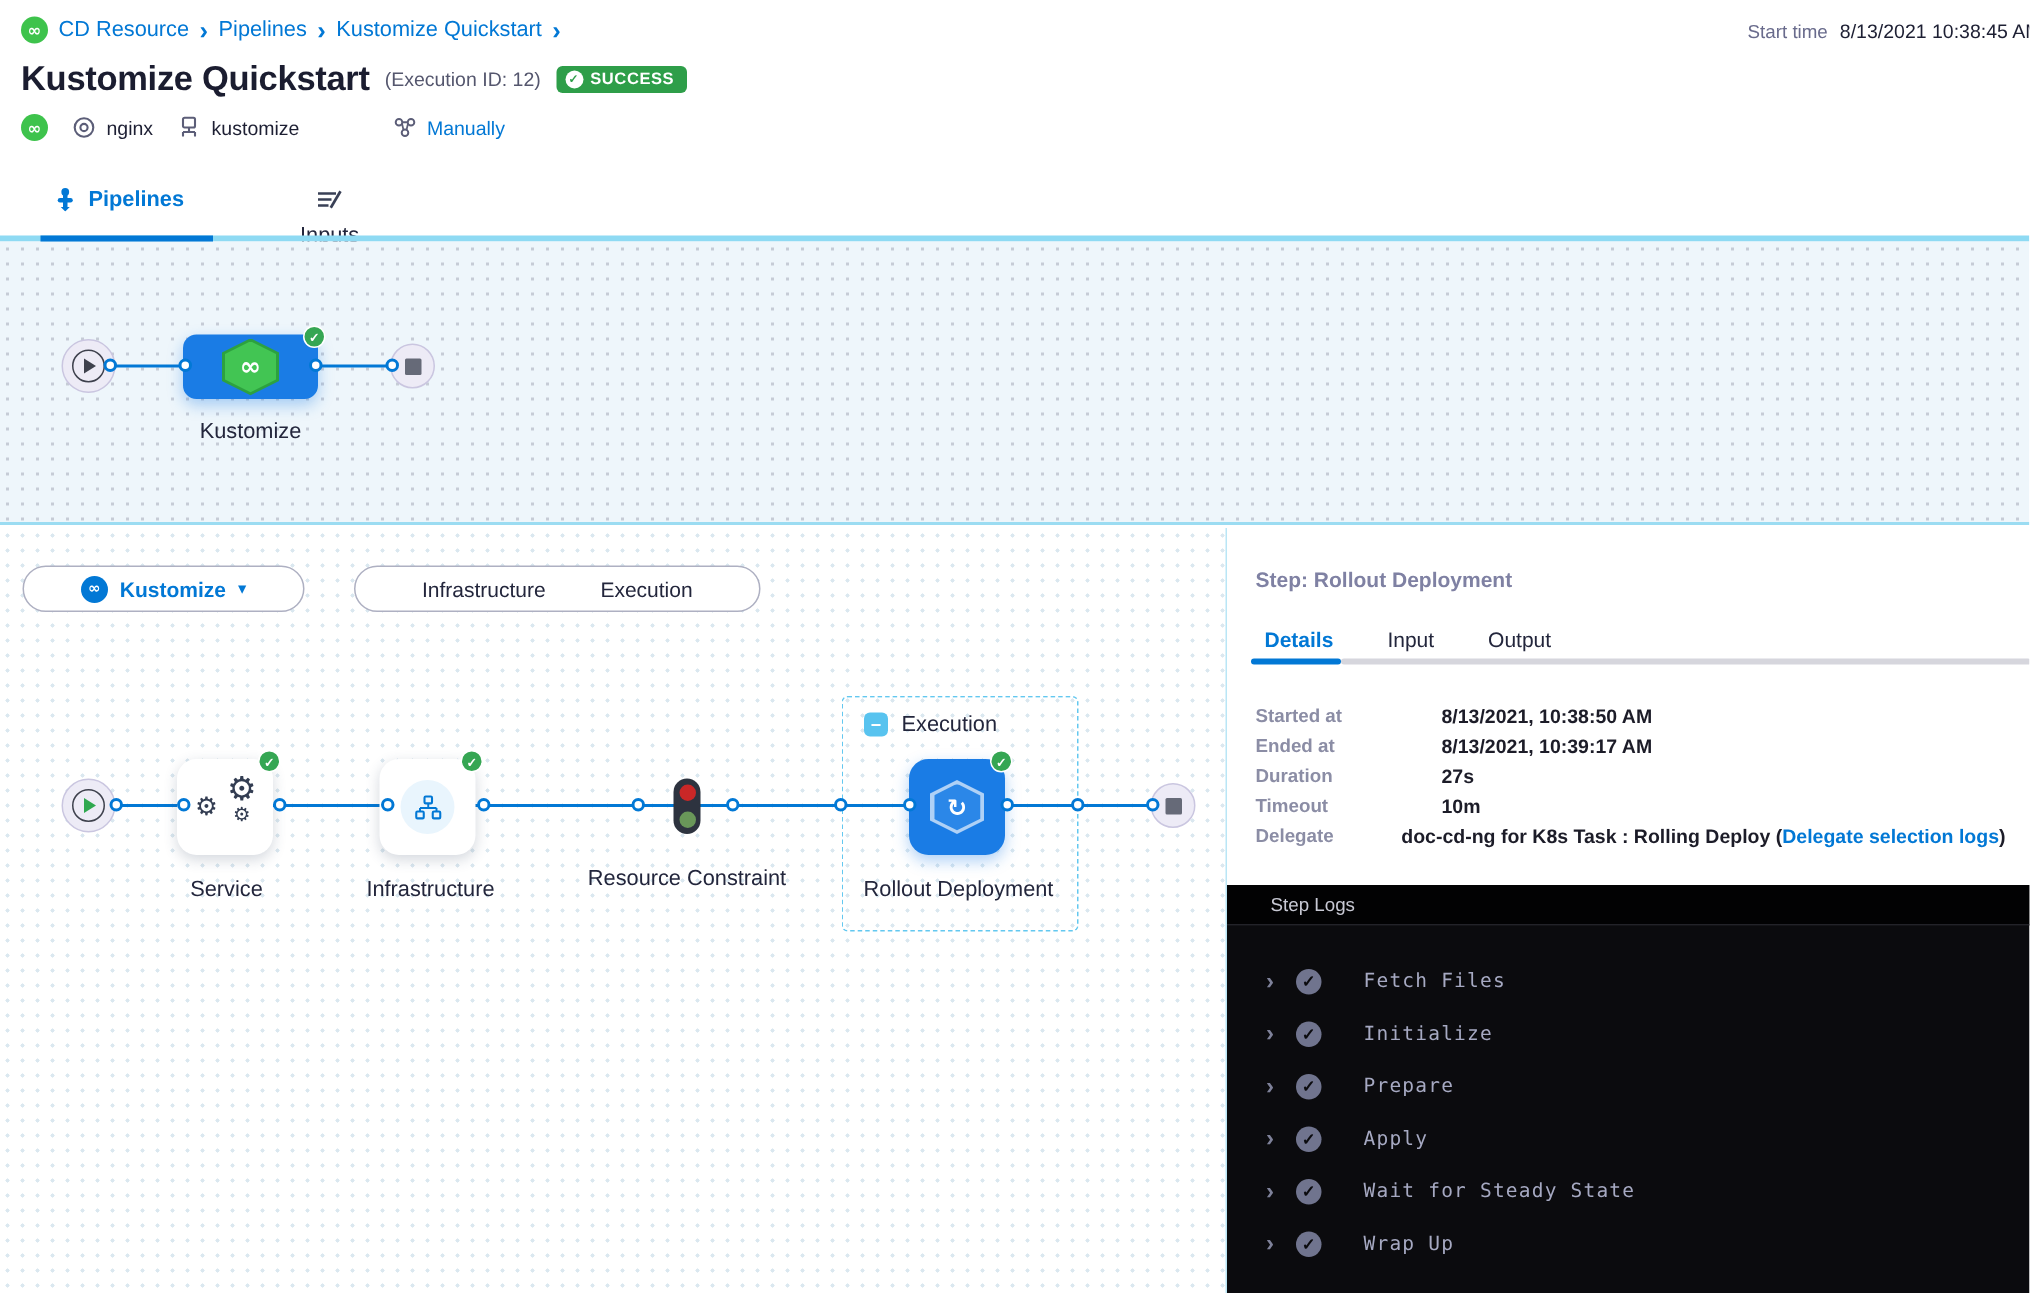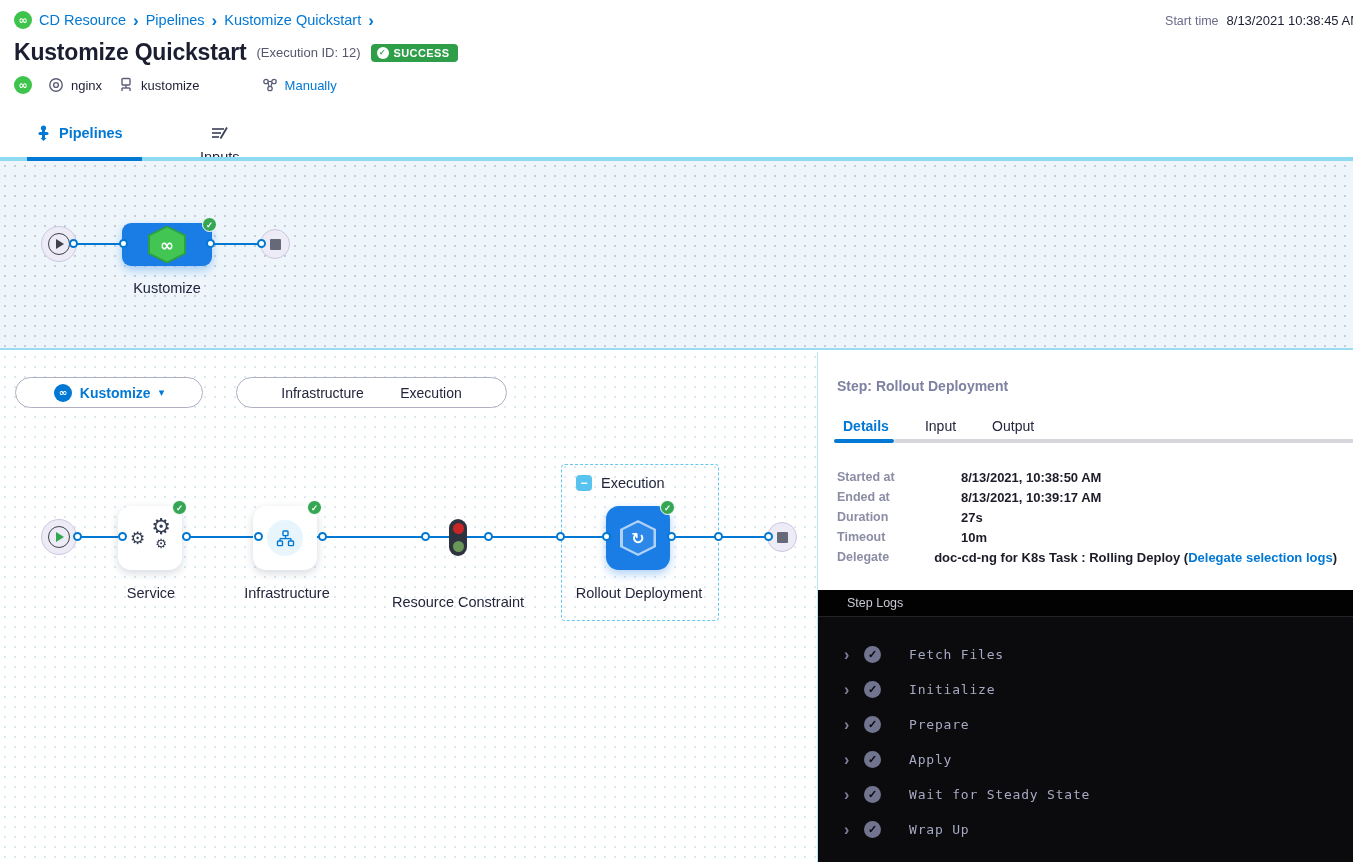--- a/index.html
+++ b/index.html
@@ -291,21 +291,21 @@
       </svg>
     </span>
     <div class="check-badge" style="right:-5px; top:-6px; left:auto;">✓</div>
   </div>
   <div class="node-label" style="left:212px; top:582px;">Infrastructure</div>
 
   <div class="traffic-light">
     <span class="tl-red"></span>
     <span class="tl-green"></span>
   </div>
-  <div class="node-label" style="left:383px; top:575px;margin-top:16px;">Resource Constraint</div>
+  <div class="node-label" style="left:383px; top:575px;">Resource Constraint</div>
 
   <div class="rollout-node">
     <span class="hex hex-roll-outer">
       <span class="hex hex-roll-inner">↻</span>
     </span>
     <div class="check-badge" style="right:-5px; top:-6px; left:auto;">✓</div>
   </div>
   <div class="node-label" style="left:564px; top:582px;">Rollout Deployment</div>
 
   <div class="end-node" style="left:767px; top:522px;">

